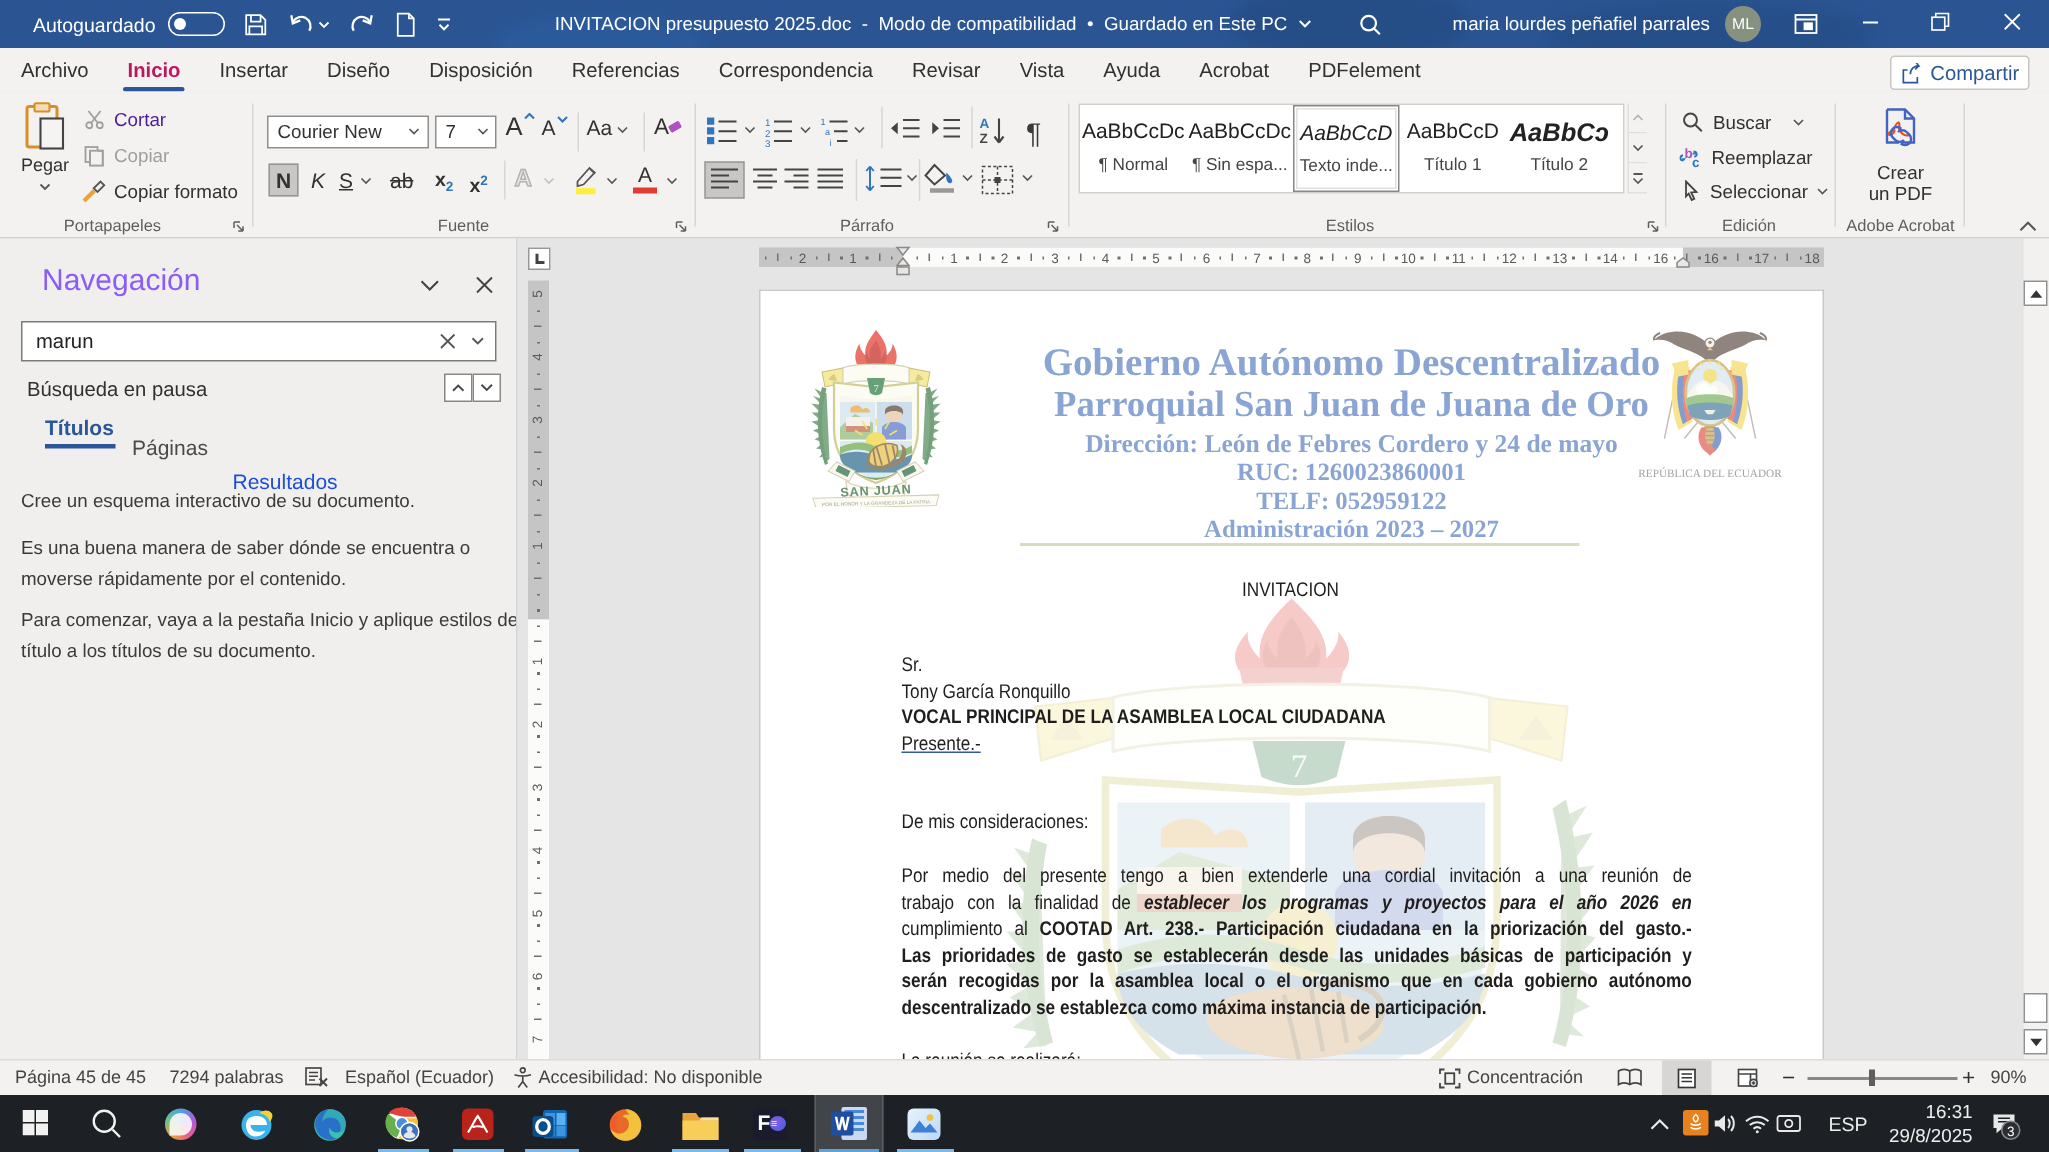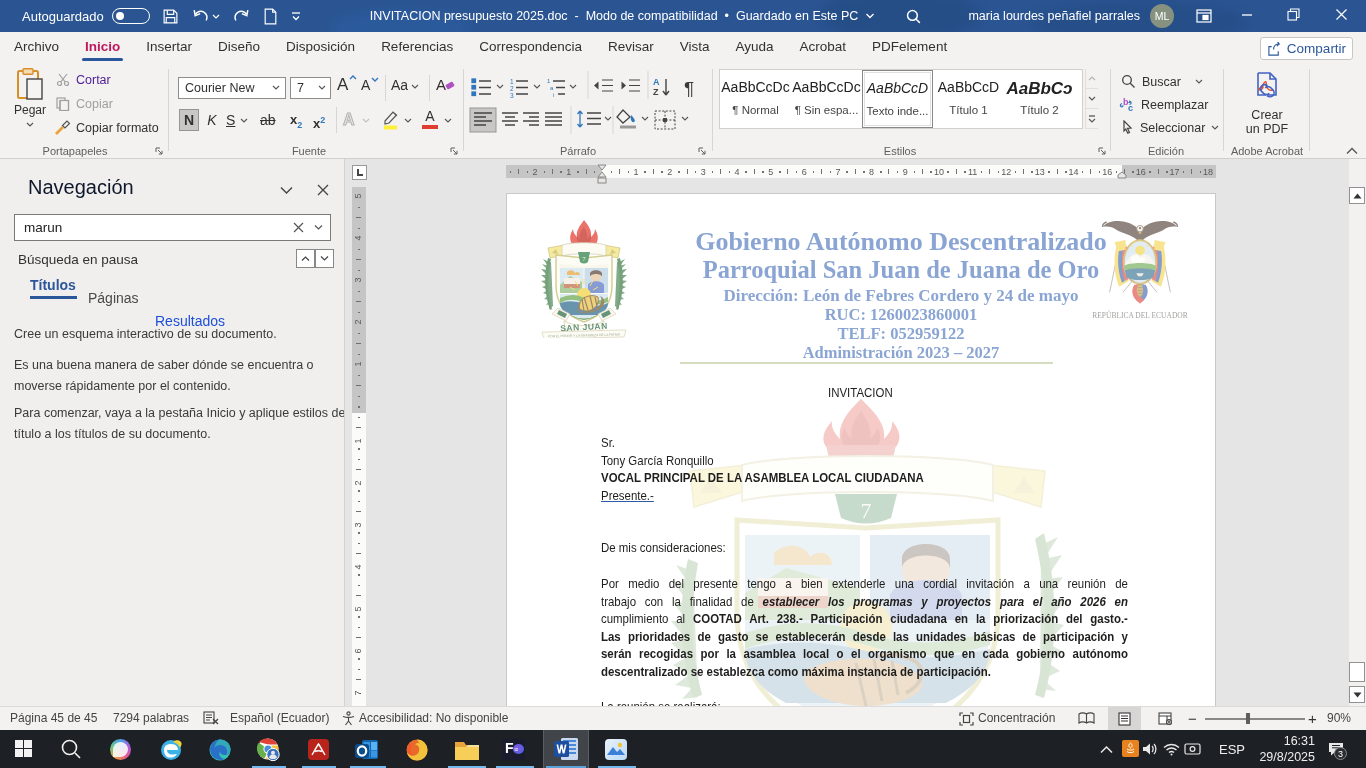--- a/index.html
+++ b/index.html
@@ -412,21 +412,21 @@
       </svg>
       <div style="font-size:12.5px;line-height:14px;margin-top:2px;">Crear<br>un PDF</div>
     </div>
     <div class="glabel" style="left:1207px;">Adobe Acrobat</div>
     <div class="rsep" style="left:1309px;"></div>
     <svg width="12" height="8" viewBox="0 0 12 8" fill="none" stroke="#555" stroke-width="1.3" style="position:absolute;left:1346px;top:86px;">
         <path d="M1 6.5 L6 1.5 L11 6.5"></path>
       </svg>
   </div>
   <div id="navpane">
-    <div style="position:absolute;left:28px;top:17px;font-size:20px;color:#0f172a;">Navegación</div>
+    <div style="position:absolute;left:28px;top:17px;font-size:20px;color:#8b5cf6;">Navegación</div>
     <svg width="13" height="9" viewBox="0 0 13 9" fill="none" stroke="#444" stroke-width="1.4" style="position:absolute;left:280px;top:27px;">
         <path d="M1 1.5 l5.5 5.5 5.5-5.5"></path>
       </svg>
     <svg width="12" height="12" viewBox="0 0 12 12" stroke="#444" stroke-width="1.3" style="position:absolute;left:317px;top:25px;">
         <path d="M1 1 L11 11 M11 1 L1 11"></path>
       </svg>
     <div style="position:absolute;left:14px;top:55px;width:317px;height:27px;background:#fff;border:1px solid #7a7a78;display:flex;align-items:center;font-size:13.5px;padding-left:9px;color:#222;">marun
       <svg width="11" height="11" viewBox="0 0 11 11" stroke="#555" stroke-width="1.2" style="position:absolute;right:26px;">
           <path d="M1 1 L10 10 M10 1 L1 10"></path>
         </svg>

